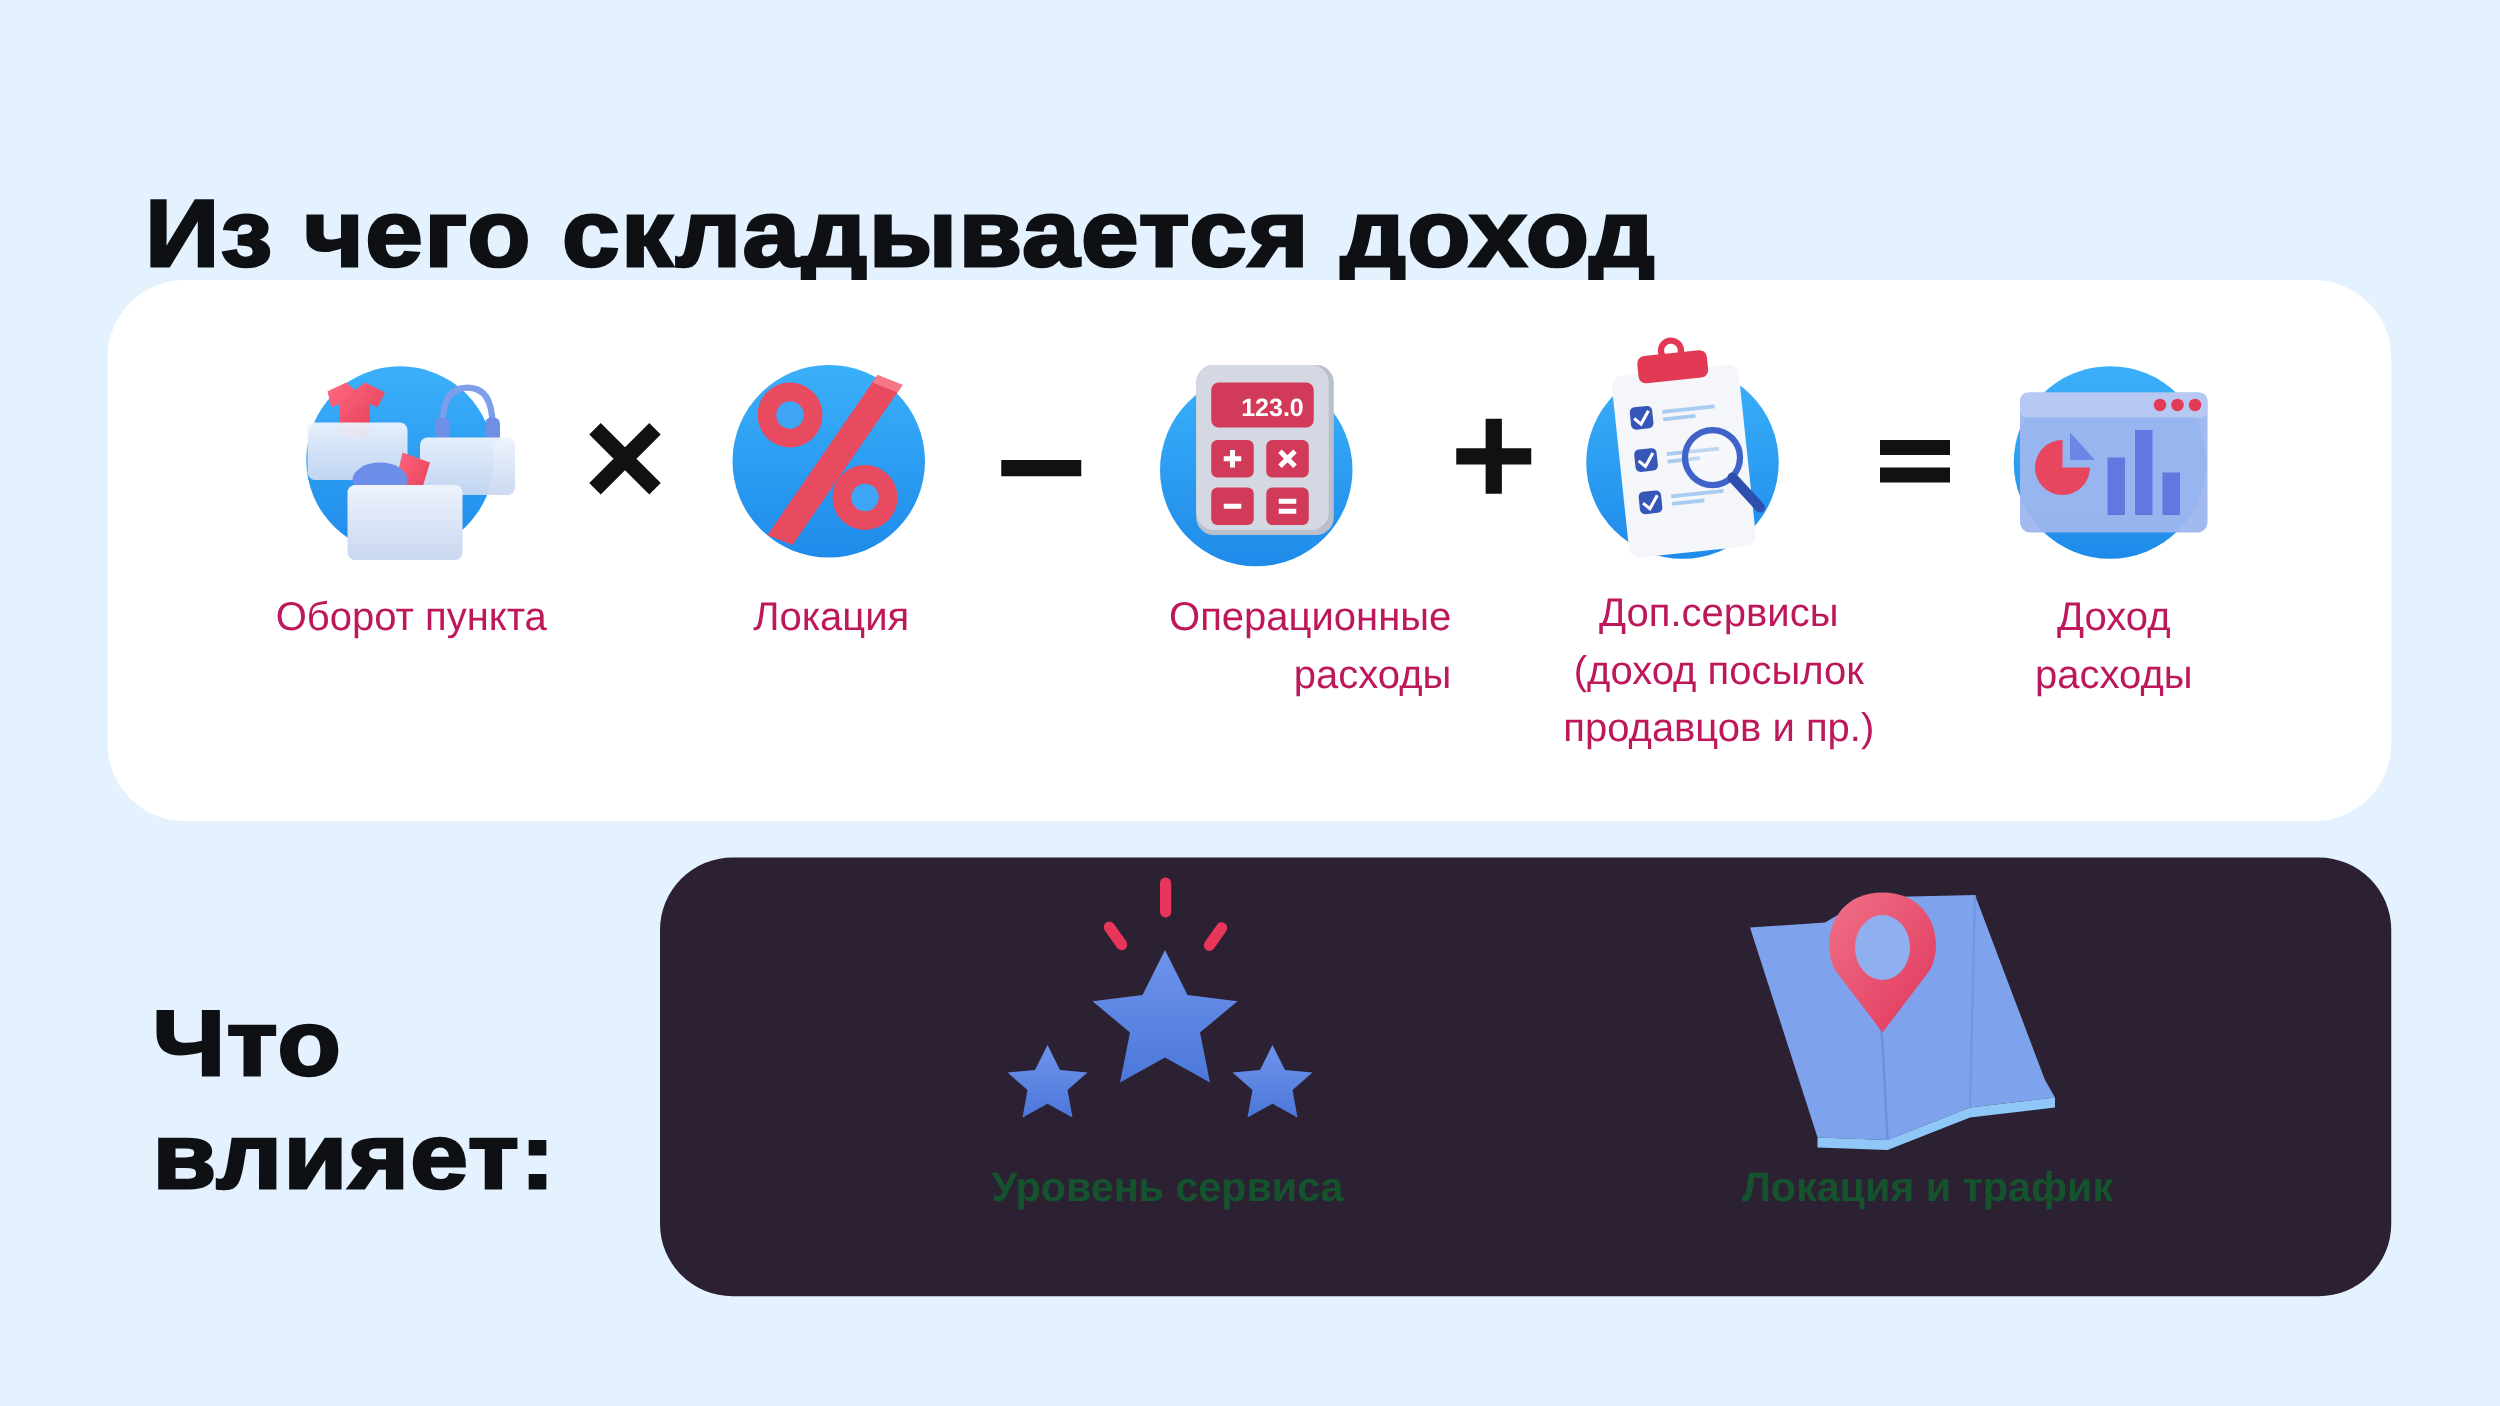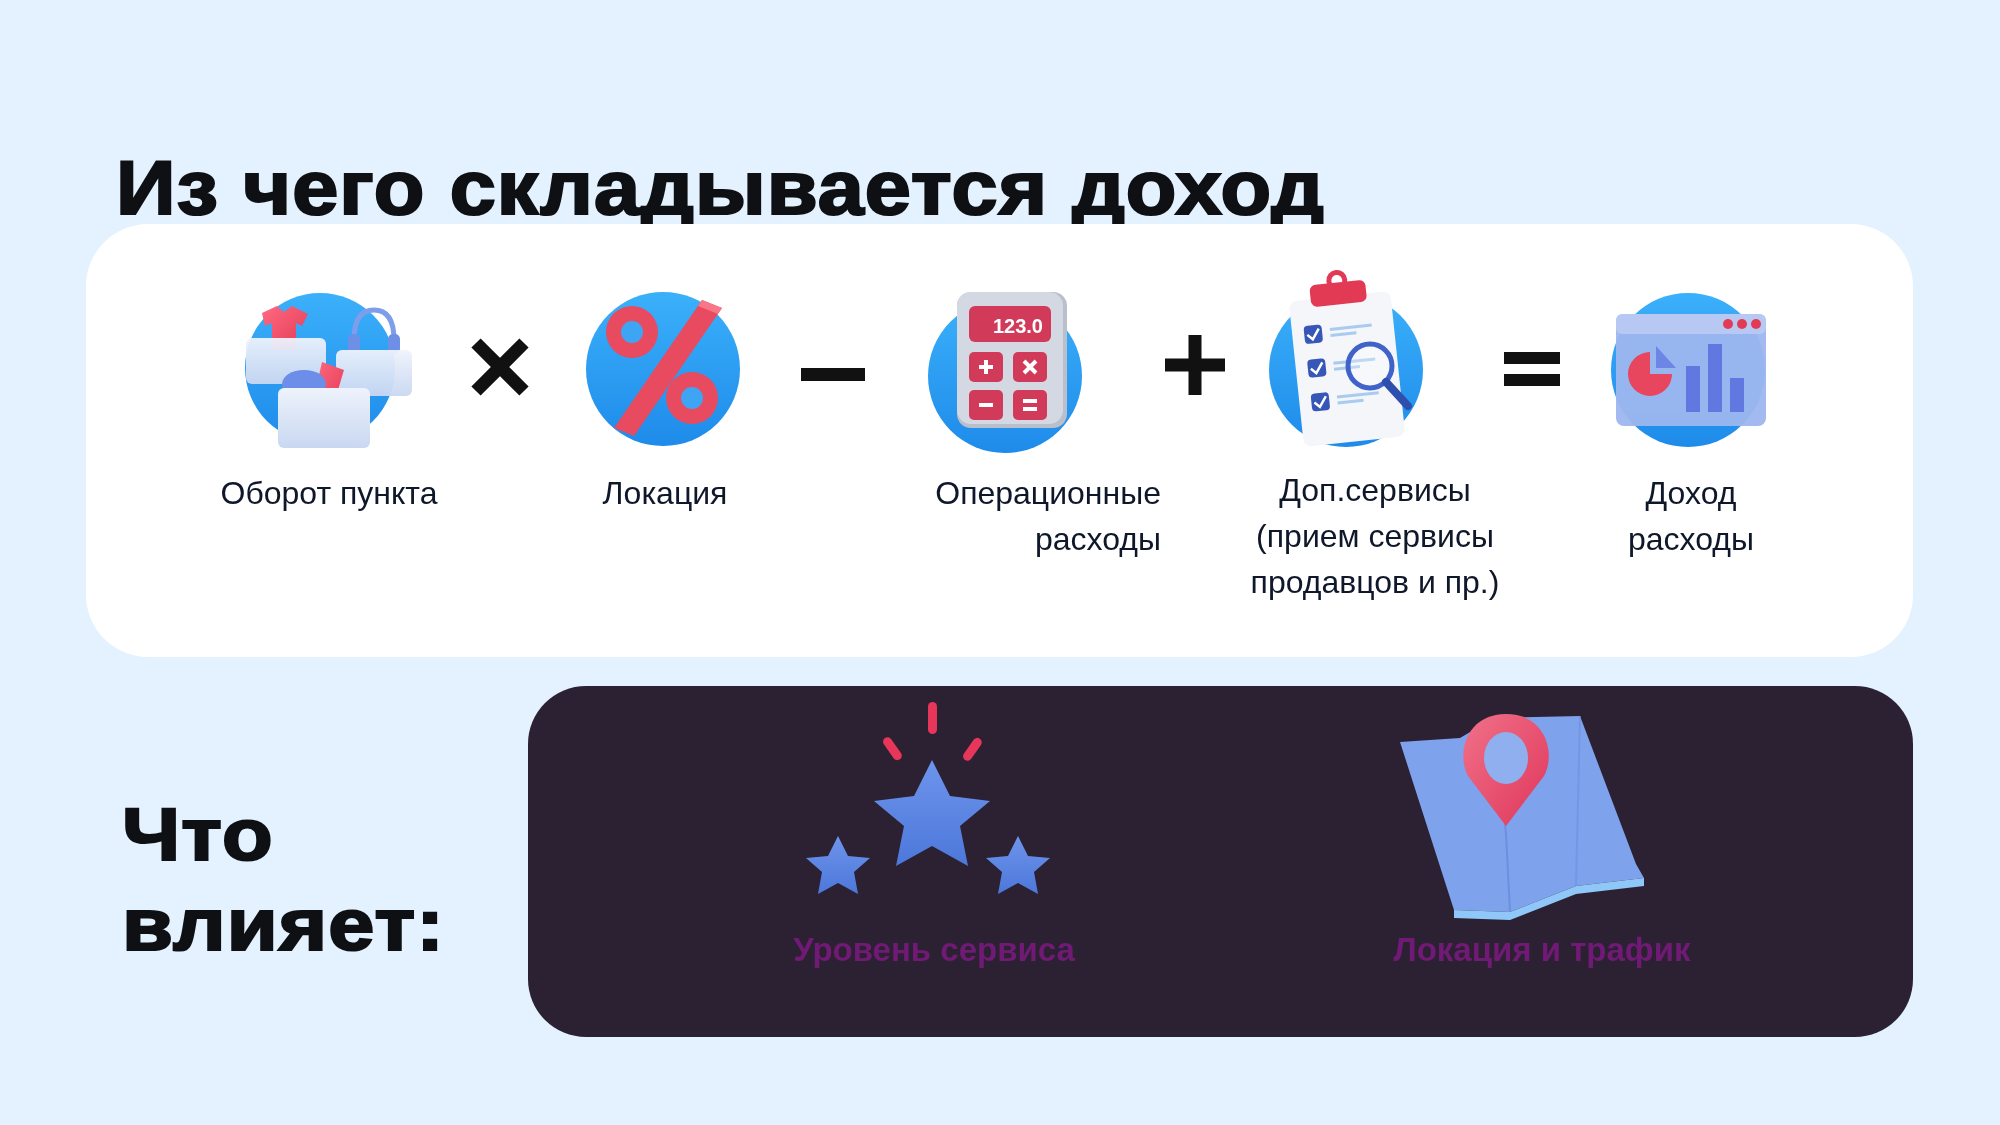--- a/index.html
+++ b/index.html
@@ -28,38 +28,38 @@
   .icon {
     position: absolute; width: 180px; height: 180px; font-weight: bold;
   }
   .icon svg { width: 100%; height: 100%; display: block; overflow: visible; }
   .op {
     position: absolute; width: 80px; height: 80px;
   }
   .op svg { width: 100%; height: 100%; display: block; }
   .label {
     position: absolute; width: 320px; text-align: center;
-    font-size: 32px; line-height: 46px; color: #0f172a;
+    font-size: 32px; line-height: 46px; color: #be185d;
   }
   .label span { display: block; }
   .dark {
     position: absolute; left: 528px; top: 686px; width: 1385px; height: 351px;
     background: #2B2132; border-radius: 58px;
   }
   .side-title {
     position: absolute; left: 122px; top: 790px;
     font-weight: 700; font-size: 74px; line-height: 90px;
     color: #0E1013;
     -webkit-text-stroke: 2.2px #0E1013;
     transform-origin: left top; transform: scaleX(1.12);
     letter-spacing: 1px;
   }
   .side-title span { display: block; }
   .factor-label {
-    position: absolute; color: #701a75; font-weight: 700;
+    position: absolute; color: #14532d; font-weight: 700;
     font-size: 33px; line-height: 40px; text-align: center; width: 400px;
   }
   .factor-icon { position: absolute; }
   .factor-icon svg { width: 100%; height: 100%; display: block; overflow: visible; }
 </style>
 </head>
 <body>
 
 <h1 class="title">Из чего складывается доход</h1>
 
@@ -167,21 +167,21 @@
       <rect x="52" y="122" width="18" height="18" rx="4" fill="#3657B8"></rect>
       <path d="M55 63 L60 68 L67 58 M55 97 L60 102 L67 92 M55 131 L60 136 L67 126" fill="none" stroke="#FFF" stroke-width="2.5"></path>
       <path d="M78 60 H120 M78 66 H104 M78 94 H120 M78 100 H104 M78 128 H120 M78 134 H104" stroke="#A9CBEF" stroke-width="3"></path>
     </g>
     <circle cx="114" cy="98" r="22" fill="rgba(255,255,255,0.25)" stroke="#3F63C8" stroke-width="5"></circle>
     <path d="M130 114 L152 138" stroke="#2F4FAE" stroke-width="8" stroke-linecap="round"></path>
   </svg>
 </div>
 <div class="label" style="left:1215px; top:467px;">
   <span>Доп.сервисы</span>
-  <span>(прием сервисы</span>
+  <span>(доход посылок</span>
   <span>продавцов и пр.)</span>
 </div>
 
 <div class="op" style="left:1492px; top:328px;">
   <svg viewBox="0 0 80 80">
       <rect x="12" y="24" width="56" height="12" fill="#111"></rect>
       <rect x="12" y="46" width="56" height="12" fill="#111"></rect>
     </svg>
 </div>
 

